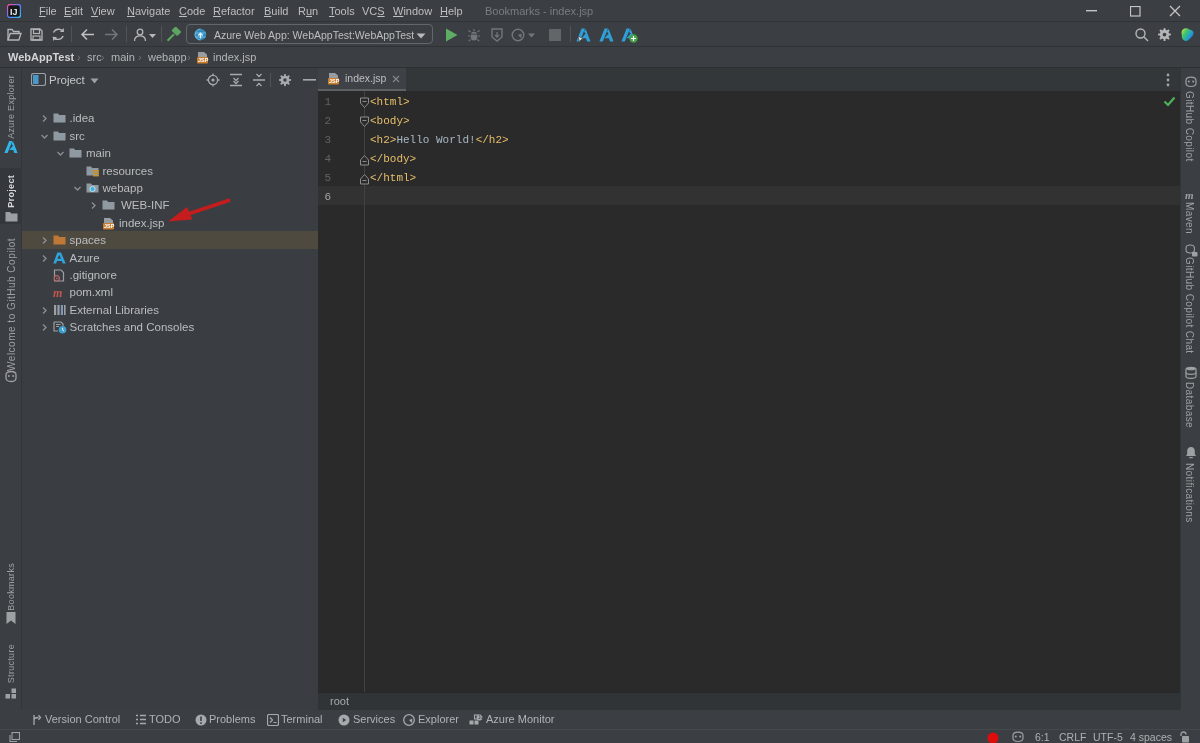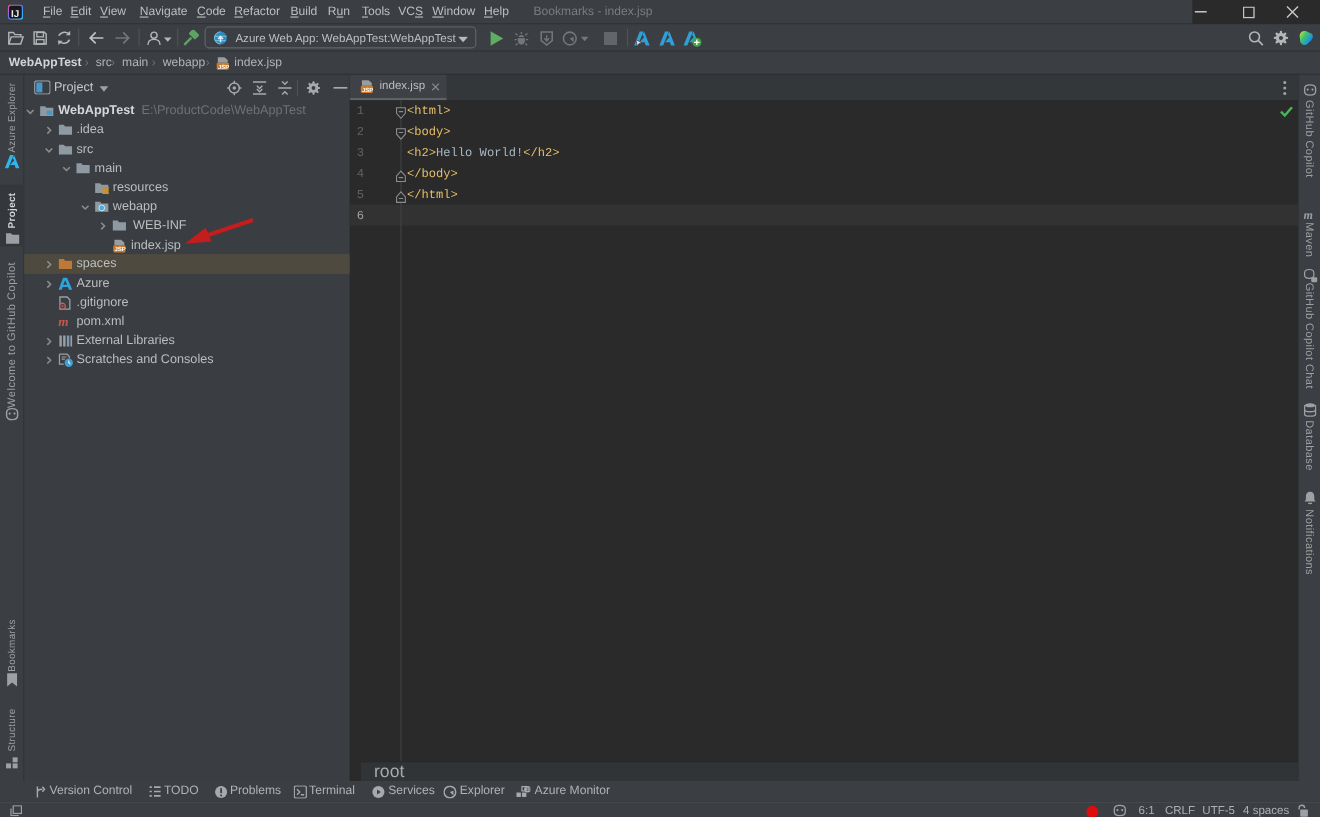--- a/index.html
+++ b/index.html
@@ -1,19 +1,19 @@
 <!DOCTYPE html>
 <html><head><meta charset="utf-8"><style>
 *{margin:0;padding:0;box-sizing:border-box;}
 html,body{width:1200px;height:743px;overflow:hidden;}
 body{font-family:"Liberation Sans",sans-serif;background:#2a2a2a;position:relative;color:#bbbdbf;}
 .abs{position:absolute;}
 svg{display:block;}
 
-#titlebar{position:absolute;left:0;top:0;width:1084px;height:22px;background:#3b3e42;border-bottom:1px solid #313437;}
+#titlebar{position:absolute;left:0;top:0;width:1200px;height:22px;background:#3b3e42;border-bottom:1px solid #313437;}
 .menu{position:absolute;top:0;height:22px;line-height:22px;font-size:11px;color:#bdbfc1;}
 .menu u{text-decoration:underline;text-underline-offset:1px;}
 #wintitle{position:absolute;left:485px;top:0;height:22px;line-height:22px;font-size:11px;color:#797d80;}
 
 #toolbar{position:absolute;left:0;top:22px;width:1200px;height:25px;background:#3b3e42;border-bottom:1px solid #303336;}
 .tsep{position:absolute;top:4px;width:1px;height:16px;background:#505459;}
 #combo{position:absolute;left:186px;top:2px;width:247px;height:20px;border:1px solid #63676c;border-radius:4px;font-size:10.5px;color:#bdbfc1;line-height:18px;white-space:nowrap;}
 
 #navbar{position:absolute;left:0;top:47px;width:1200px;height:21px;background:#3b3e42;border-bottom:1px solid #2d3033;font-size:11px;color:#b3b6b8;}
 #navbar span{position:absolute;top:0;height:20px;line-height:20px;}
@@ -35,21 +35,21 @@
 #tab{position:absolute;left:0;top:0;width:88px;height:21px;background:#3e4246;}
 #tabline{position:absolute;left:0;top:21px;width:88px;height:2px;background:#5e6164;}
 #tabtext{position:absolute;left:27px;top:0;height:21px;line-height:21px;font-size:10.5px;color:#bcbec0;}
 #code{position:absolute;left:0;top:23px;width:862px;height:601px;font-family:"Liberation Mono",monospace;font-size:11px;line-height:19px;}
 #caretline{position:absolute;left:0;top:95px;width:862px;height:19px;background:#323232;}
 .lnum{position:absolute;left:0;width:13px;text-align:right;color:#606366;height:16px;line-height:16px !important;}
 .cline{position:absolute;left:52px;height:19px;white-space:pre;}
 .t{color:#e8bf6a;}
 .w{color:#a9b7c6;}
 #gutline{position:absolute;left:46px;top:0;width:1px;height:601px;background:#404244;}
-#rootbar{position:absolute;left:10px;top:624px;width:862px;height:18px;background:#313437;border-top:1px solid #26282a;font-size:16px;color:#a7aaac;line-height:17px;padding-left:12px;}
+#rootbar{position:absolute;left:0;top:624px;width:862px;height:18px;background:#313437;border-top:1px solid #26282a;font-size:11px;color:#a7aaac;line-height:17px;padding-left:12px;}
 
 #rstripe{position:absolute;left:1180px;top:68px;width:20px;height:642px;background:#3b3e42;border-left:1px solid #333639;}
 #rstripe .vlabelr{left:3px;}
 
 #btoolbar{position:absolute;left:0;top:710px;width:1200px;height:19px;background:#3b3f43;font-size:11px;color:#b0b3b5;}
 .bitem{position:absolute;top:0;height:19px;line-height:19px;}
 #statusbar{position:absolute;left:0;top:729px;width:1200px;height:14px;background:#3b3f43;border-top:1px solid #46494c;font-size:10.5px;color:#aeb1b3;}
 .sitem{position:absolute;top:1px;height:13px;line-height:12px;}
 </style></head><body>
 
@@ -282,34 +282,20 @@
           <rect x="6.9" y="1" width="2.2" height="14" rx="1" transform="rotate(90 8 8)"></rect>
           <rect x="6.9" y="1" width="2.2" height="14" rx="1" transform="rotate(135 8 8)"></rect>
           <circle cx="8" cy="8" r="5"></circle>
         </g>
         <circle cx="8" cy="8" r="2" fill="#3a3e42"></circle>
       </svg>
 <svg class="abs" style="left:281px;top:11px" width="13" height="2">
         <rect width="13" height="1.6" fill="#a7aaad"></rect>
       </svg>
 </div>
-<div class="trow" style="top:24.0px;">
-<span class="tchev" style="left:1.0px">
-        <svg width="9" height="9">
-          <path d="M1.5 3 L4.5 6 L7.5 3" fill="none" stroke="#8b8e91" stroke-width="1.4"></path>
-        </svg>
-      </span>
-<span class="ticon" style="left:14.0px">
-        <svg width="13" height="12">
-          <path d="M0.5 1.5 H5 L6.2 3 H12.5 V10.5 H0.5 Z" fill="#8f99a2"></path>
-          <rect x="6.5" y="5.5" width="5" height="4" fill="#4a98c8"></rect>
-        </svg>
-      </span>
-<span class="lbl" style="left:31.0px"><b style="color:#d5d7d9">WebAppTest</b>&nbsp; <span style="color:#6f7274">E:\ProductCode\WebAppTest</span></span>
-</div>
 <div class="trow" style="top:41.4px;">
 <span class="tchev" style="left:17.5px">
         <svg width="9" height="9">
           <path d="M3 1.5 L6 4.5 L3 7.5" fill="none" stroke="#8b8e91" stroke-width="1.4"></path>
         </svg>
       </span>
 <span class="ticon" style="left:30.5px">
         <svg width="13" height="12">
           <path d="M0.5 1.5 H5 L6.2 3 H12.5 V10.5 H0.5 Z" fill="#8f99a2"></path>
         </svg>

